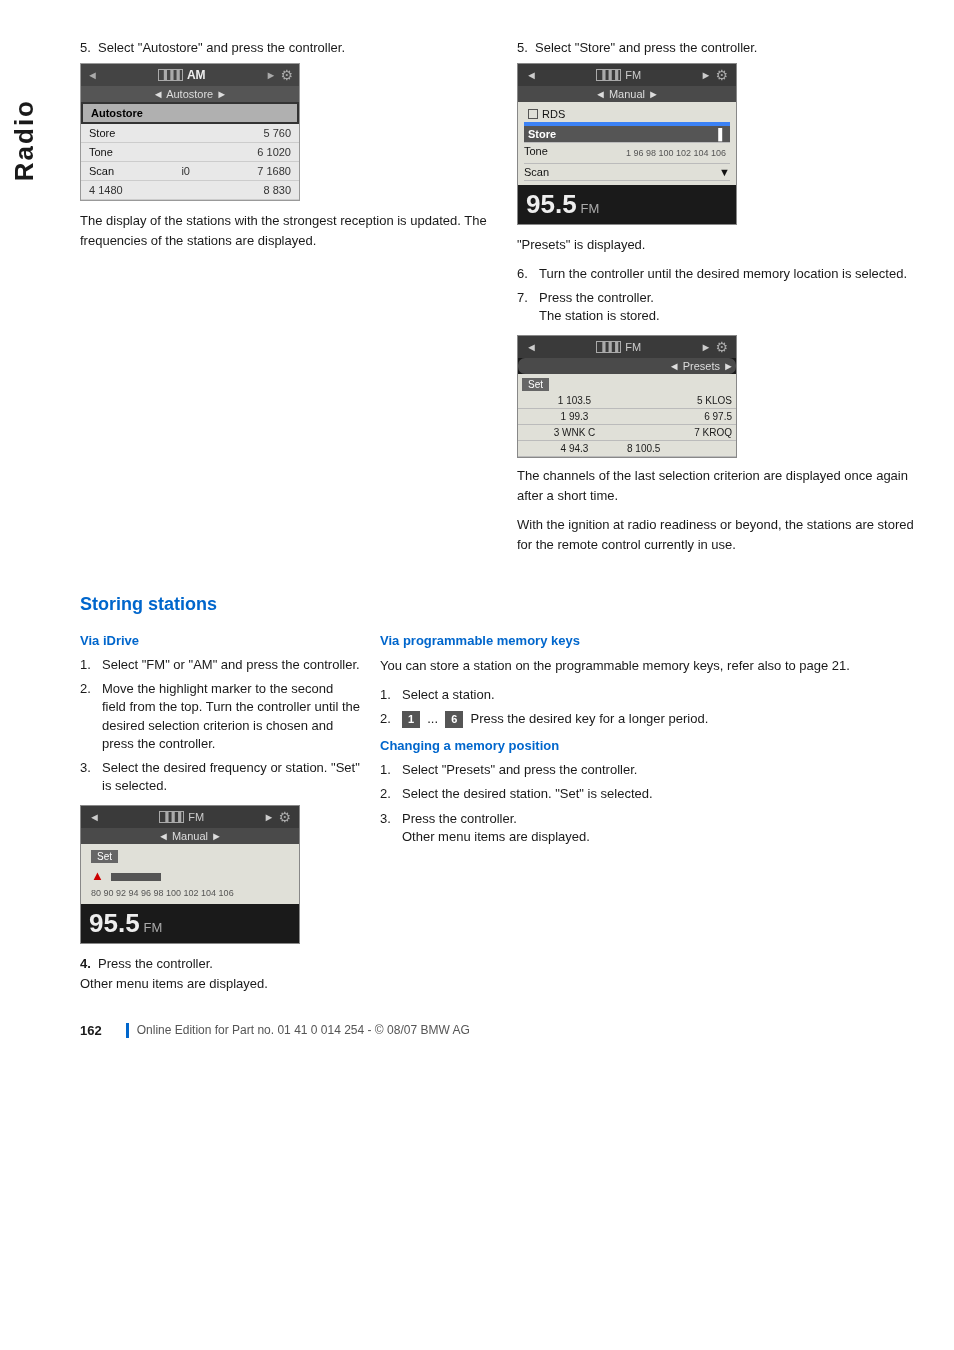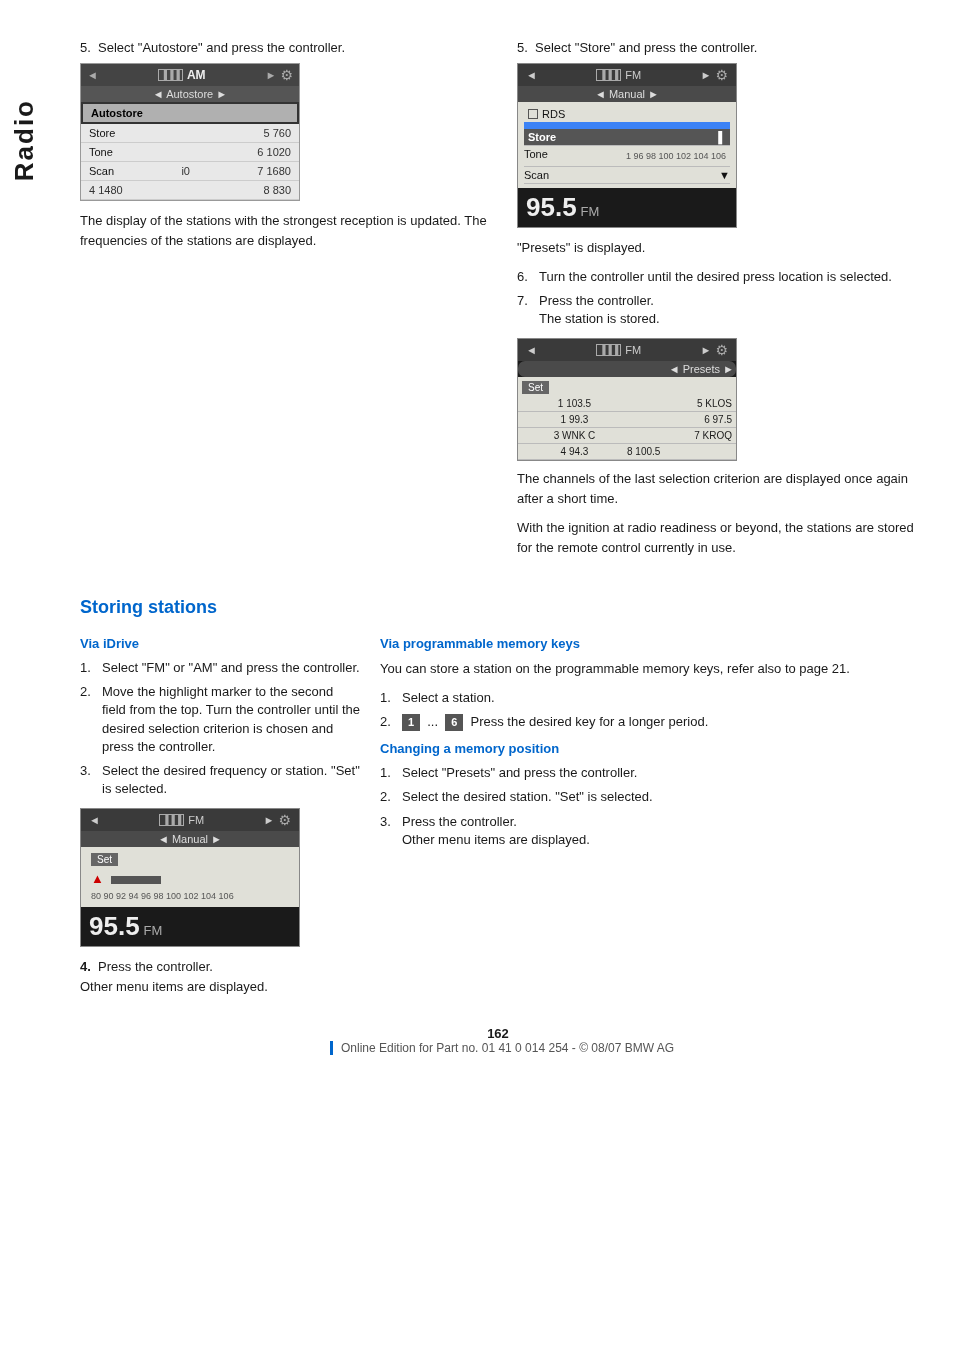--- a/index.html
+++ b/index.html
@@ -192,21 +192,21 @@
       color: #555;
       white-space: nowrap;
     }
     .fm-screen .rds-row {
       display: flex;
       align-items: center;
       gap: 4px;
       padding: 2px 4px;
       background: #e0e0d8;
       font-size: 11px;
-      border-bottom: 7px solid #3b82f6;
+      border-bottom: 4px solid #3b82f6;
     }
     .fm-screen .checkbox {
       width: 10px; height: 10px;
       border: 1px solid #555;
       display: inline-block;
     }
 
     
     .body-text {
       font-size: 13px;
@@ -262,25 +262,23 @@
       font-size: 11px;
       font-weight: bold;
       padding: 1px 5px;
       min-width: 18px;
       text-align: center;
     }
 
     
     .bottom-bar {
       display: flex;
-      align-items: center;
-      gap: 0;
+      gap: 16px;
       margin-top: auto;
       padding: 20px 0 10px 0;
-      flex-direction: column;
     }
     .page-num {
       font-size: 13px;
       font-weight: bold;
       margin-right: 8px;
     }
     .bottom-line {
       border-left: 3px solid #0066cc;
       padding-left: 8px;
       font-size: 12px;
@@ -450,21 +448,21 @@
             <span>95.5</span>
             <span class="fm-tag">FM</span>
           </div>
         </div>
 
         <p class="body-text">"Presets" is displayed.</p>
 
         <ul class="numbered-list">
           <li>
             <span class="num">6.</span>
-            <span class="text">Turn the controller until the desired press location is selected.</span>
+            <span class="text">Turn the controller until the desired memory location is selected.</span>
           </li>
           <li>
             <span class="num">7.</span>
             <span class="text">
               <span>Press the controller.</span><br>
               <span>The station is stored.</span>
             </span>
           </li>
         </ul>
 

